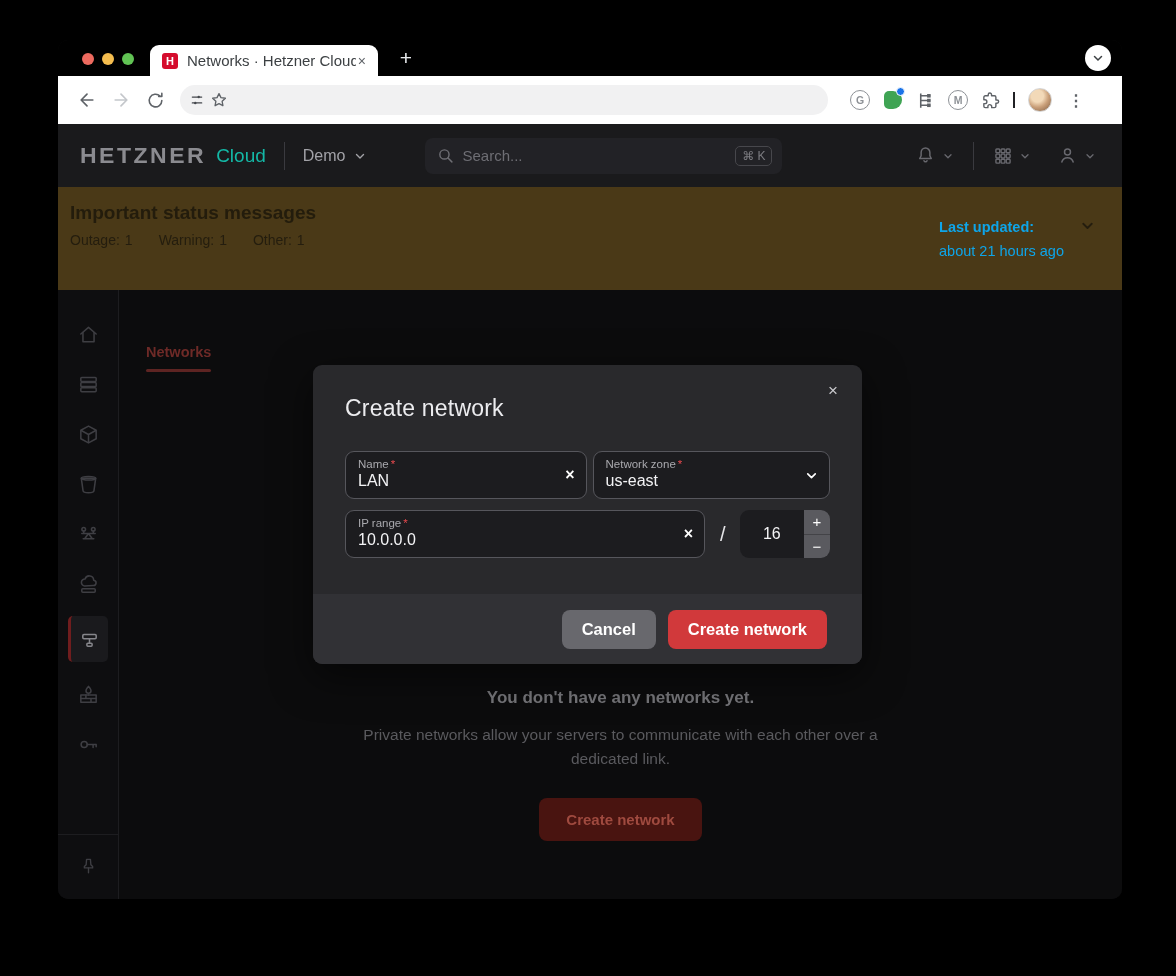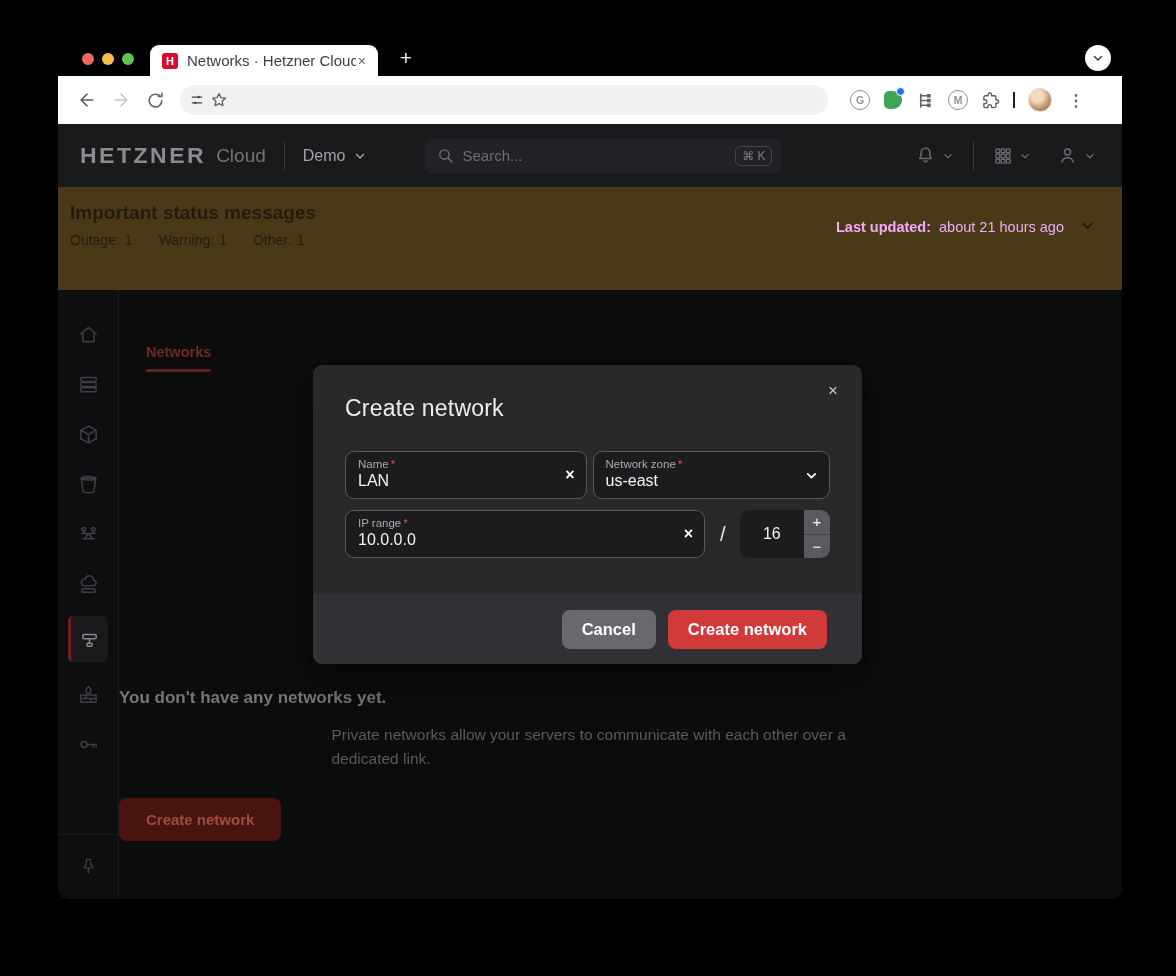--- a/index.html
+++ b/index.html
@@ -30,50 +30,50 @@
   .avatar { width:24px; height:24px; border-radius:50%; background:radial-gradient(circle at 38% 32%, #f2d9b8 0 30%, #caa07a 55%, #7d5a3e); border:1px solid #d5d5d5; }
   .ext-letter { width:20px; height:20px; border:1.8px solid #8d9196; border-radius:50%; display:flex; align-items:center; justify-content:center; font-size:10.5px; font-weight:bold; color:#8d9196; }
   .evernote { position:relative; width:20px; height:20px; }
   .evernote .body { position:absolute; inset:1px; background:#3fa454; border-radius:5px 9px 9px 5px; }
   .evernote .dot { position:absolute; right:-2px; top:-3px; width:9px; height:9px; background:#1a73e8; border-radius:50%; border:1.5px solid #fff; }
 
   
   .app { flex:1; display:flex; flex-direction:column; background:#0c0c0d; position:relative; }
   .appheader { height:63px; background:#1a1a1c; flex:none; display:flex; align-items:center; padding:0 22px; }
   .logo { font-size:23px; font-weight:900; letter-spacing:2.5px; color:#8b8b90; transform:scaleY(.96); }
-  .logo-suffix { font-size:19px; color:#737373; margin-left:10px; }
+  .logo-suffix { font-size:19px; color:#14b8a6; margin-left:10px; }
   .hdr-divider { width:1px; height:28px; background:#3a3a3f; margin:0 18px; }
   .project { display:flex; align-items:center; gap:8px; color:#a2a2a7; font-size:16px; }
   .searchbox { margin-left:58px; width:357px; height:36px; background:#222226; border-radius:8px; display:flex; align-items:center; padding:0 10px 0 12px; gap:8px; color:#6e6e74; }
   .searchbox .ph { flex:1; font-size:15px; }
   .kbd { border:1px solid #47474c; border-radius:5px; padding:2px 6px; font-size:12px; color:#7d7d82; }
   .hdr-right { margin-left:auto; display:flex; align-items:center; color:#68686e; }
   .hdr-group { display:flex; align-items:center; gap:6px; padding:0 13px; }
 
   .banner { height:103px; background:#4a3917; flex:none; position:relative; padding:15px 12px; }
   .banner-title { font-size:19px; font-weight:bold; color:#231c0c; }
   .banner-stats { display:flex; gap:26px; margin-top:8px; font-size:14px; color:#241d0e; }
   .banner-stats b { font-weight:normal; margin-left:5px; }
-  .banner-right { position:absolute; right:58px; top:32px; font-size:14.5px; color:#f0abfc; display:flex; gap:8px; }
+  .banner-right { position:absolute; right:58px; top:32px; font-size:14.5px; color:#0ea5e9; display:flex; gap:8px;flex-direction:column; }
   .banner-right .lbl { font-weight:bold; }
   .banner-chevron { position:absolute; right:26px; top:30px; color:#241d0e; }
 
   .appbody { flex:1; display:flex; }
   .sidebar { width:61px; flex:none; background:#0e0e10; border-right:1px solid #1d1d20; display:flex; flex-direction:column; align-items:center; padding-top:26px; gap:14px; }
   .sb-item { width:36px; height:36px; display:flex; align-items:center; justify-content:center; color:#3e3e43; flex:none; }
   .sb-item.active { width:40px; height:46px; background:#1a1a1d; border-left:3px solid #701d1e; border-radius:5px; color:#86868b; }
   .sb-bottom { margin-top:auto; width:100%; display:flex; flex-direction:column; align-items:center; }
   .sb-divider { width:100%; height:1px; background:#1d1d20; }
   .sb-pin { margin:13px 0 15px; }
 
   .content { flex:1; position:relative; }
   .nettab { position:absolute; left:27px; top:54px; }
   .nettab .txt { font-size:14.5px; font-weight:bold; color:#6e2a27; }
   .nettab .line { margin-top:9px; height:3px; background:#5e2422; border-radius:2px; }
-  .empty { position:absolute; top:398px; left:0; right:0; }
+  .empty { position:absolute; top:398px; left:0; right:0; text-align:center; }
   .empty-title { font-size:17px; font-weight:bold; color:#76767a; }
   .empty-desc { font-size:15.5px; line-height:1.55; color:#5a5a5e; max-width:578px; margin:15px auto 0; }
   .empty-btn { display:inline-block; margin-top:27px; background:#491410; color:#9f4a3f; font-size:15px; font-weight:bold; padding:13px 27px; border-radius:8px; }
 
   
   .modal { position:absolute; left:255px; top:325px; width:549px; height:299px; background:#29292c; border-radius:9px; box-shadow:0 12px 40px rgba(0,0,0,.55); z-index:5; }
   .modal-close { position:absolute; top:14px; right:20px; color:#c9c9cd; font-size:17px; padding:2px 4px; }
   .modal-title { padding:30px 32px 0; font-size:23px; font-weight:500; color:#ececef; letter-spacing:.2px; }
   .mform { padding:4px 32px; margin-top:25px; }
   .frow { display:flex; }

